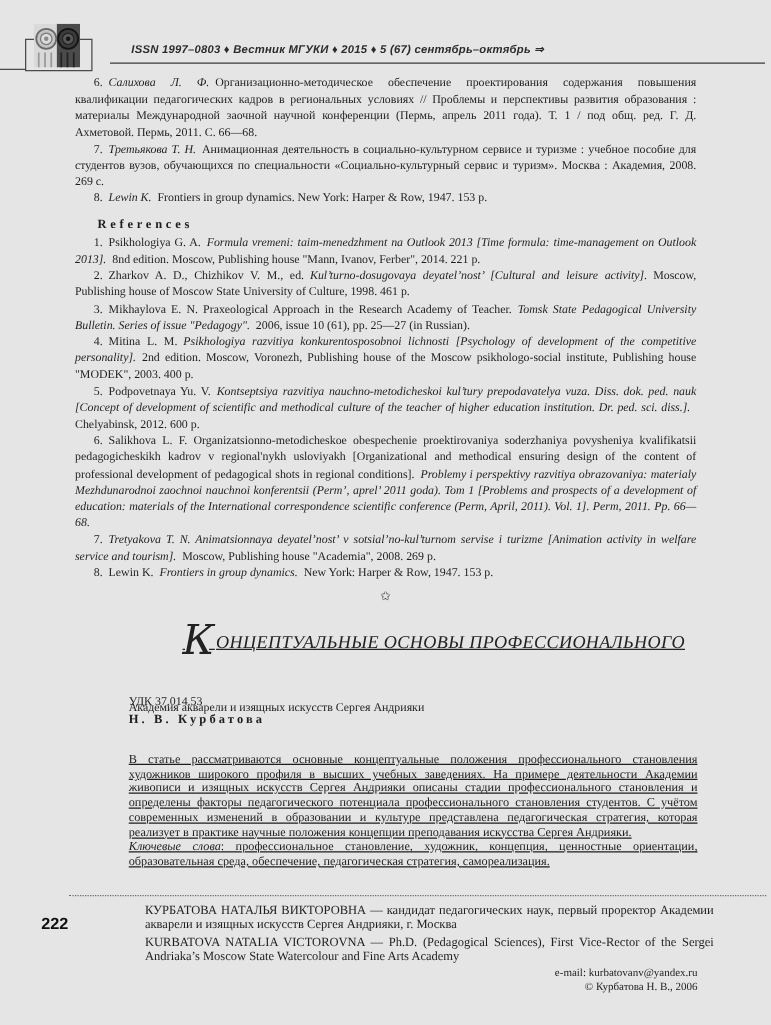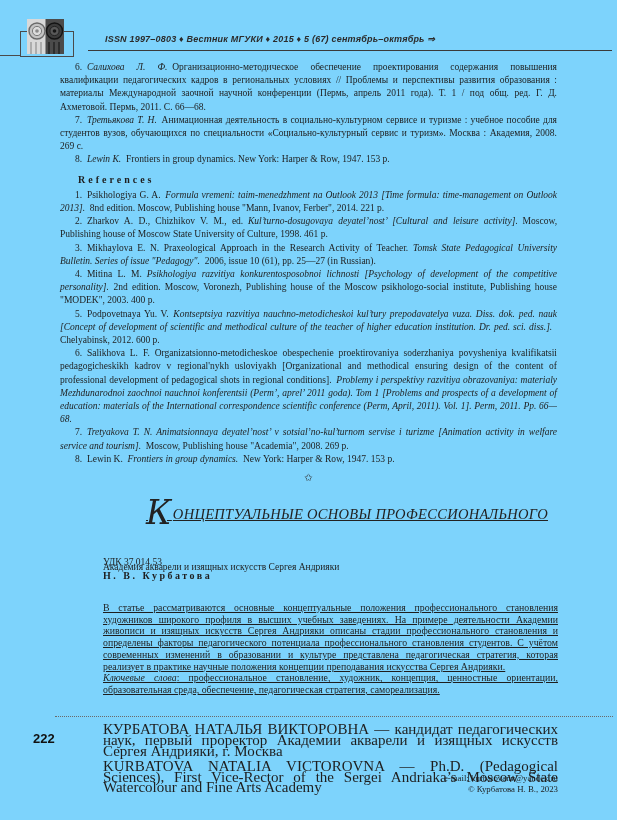--- a/index.html
+++ b/index.html
@@ -1,17 +1,17 @@
 <!DOCTYPE html>
 <html><head>
 <meta charset="utf-8">
 <style>
   html,body { margin:0; padding:0; background:#ffffff; }
   .page {
-    position:relative; width:617px; height:820px; background:#7dd3fc;
+    position:relative; width:617px; height:820px; background:#e5e5e5;
     font-family:"Liberation Serif", serif; color:#1e1e1e; overflow:hidden;
   }
 
   
   .logo-frame { position:absolute; left:20px; top:31px; width:52px; height:24px;
     border:1px solid #4a4a4a; }
   .logo-connector { position:absolute; left:0; top:55px; width:20px; height:0;
     border-top:1px solid #4a4a4a; }
   .logo-art { position:absolute; left:27px; top:19px; width:37px; height:35px; }
   .header-line { position:absolute; left:105px; top:34px;
@@ -40,22 +40,22 @@
     font-size:10px; letter-spacing:2.5px; }
   .affiliation { position:absolute; left:103px; top:562px; font-size:9.5px; }
 
   .abstract { position:absolute; left:103px; top:602px; width:455px;
     font-size:9.8px; line-height:11.7px; text-align:justify;text-decoration:underline; }
   .abstract p { margin:0; }
 
   
   .dotted { position:absolute; left:55px; right:4px; top:716px; height:0;
     border-top:1px dotted #6a6a6a; }
-  .bio { position:absolute; left:103px; top:724px; width:455px;
-    font-size:15px; line-height:10.8px; text-align:justify; }
+  .bio { position:absolute; left:116px; top:724px; width:455px;
+    font-size:10px; line-height:10.8px; text-align:justify; }
   .bio p { margin:0; }
   .bio p + p { margin-top:4.5px; }
   .contact { position:absolute; right:59px; top:773px; text-align:right;
     font-size:8.8px; line-height:10.5px; }
   .page-num { position:absolute; left:33px; top:731px;
     font-family:"Liberation Sans", sans-serif; font-weight:bold; font-size:13px;
     color:#111; }
 </style>
 </head>
 <body>
@@ -90,21 +90,21 @@
   <div class="refs">
     <div>
         <p class="ref"><span>6. </span><span class="it">Салихова Л. Ф. </span><span>Организационно-методическое обеспечение проектирования содержания повышения квалификации педагогических кадров в региональных условиях // Проблемы и перспективы развития образования : материалы Международной заочной научной конференции (Пермь, апрель 2011 года). Т. 1 / под общ. ред. Г. Д. Ахметовой. Пермь, 2011. С. 66—68.</span></p>
         <p class="ref"><span>7. </span><span class="it">Третьякова Т. Н. </span><span>Анимационная деятельность в социально-культурном сервисе и туризме : учебное пособие для студентов вузов, обучающихся по специальности «Социально-культурный сервис и туризм». Москва : Академия, 2008. 269 с.</span></p>
         <p class="ref"><span>8. </span><span class="it">Lewin K. </span><span>Frontiers in group dynamics. New York: Harper &amp; Row, 1947. 153 p.</span></p>
       </div>
     <p class="refs-heading">References</p>
     <div>
         <p class="ref"><span>1. </span><span>Psikhologiya G. A. </span><span class="it">Formula vremeni: taim-menedzhment na Outlook 2013 [Time formula: time-management on Outlook 2013]. </span><span>8nd edition. Moscow, Publishing house "Mann, Ivanov, Ferber", 2014. 221 p.</span></p>
         <p class="ref"><span>2. </span><span>Zharkov A. D., Chizhikov V. M., ed. </span><span class="it">Kul’turno-dosugovaya deyatel’nost’ [Cultural and leisure activity]. </span><span>Moscow, Publishing house of Moscow State University of Culture, 1998. 461 p.</span></p>
-        <p class="ref"><span>3. </span><span>Mikhaylova E. N. Praxeological Approach in the Research Activity of Teacher. </span><span class="it">Tomsk State Pedagogical University Bulletin. Series of issue "Pedagogy". </span><span>2006, issue 10 (61), pp. 25—27 (in Russian).</span></p>
+        <p class="ref"><span>3. </span><span>Mikhaylova E. N. Praxeological Approach in the Research Academy of Teacher. </span><span class="it">Tomsk State Pedagogical University Bulletin. Series of issue "Pedagogy". </span><span>2006, issue 10 (61), pp. 25—27 (in Russian).</span></p>
         <p class="ref"><span>4. </span><span>Mitina L. M. </span><span class="it">Psikhologiya razvitiya konkurentosposobnoi lichnosti [Psychology of development of the competitive personality]. </span><span>2nd edition. Moscow, Voronezh, Publishing house of the Moscow psikhologo-social institute, Publishing house "MODEK", 2003. 400 p.</span></p>
         <p class="ref"><span>5. </span><span>Podpovetnaya Yu. V. </span><span class="it">Kontseptsiya razvitiya nauchno-metodicheskoi kul’tury prepodavatelya vuza. Diss. dok. ped. nauk [Concept of development of scientific and methodical culture of the teacher of higher education institution. Dr. ped. sci. diss.]. </span><span>Chelyabinsk, 2012. 600 p.</span></p>
         <p class="ref"><span>6. </span><span>Salikhova L. F. Organizatsionno-metodicheskoe obespechenie proektirovaniya soderzhaniya povysheniya kvalifikatsii pedagogicheskikh kadrov v regional'nykh usloviyakh [Organizational and methodical ensuring design of the content of professional development of pedagogical shots in regional conditions]. </span><span class="it">Problemy i perspektivy razvitiya obrazovaniya: materialy Mezhdunarodnoi zaochnoi nauchnoi konferentsii (Perm’, aprel’ 2011 goda). Tom 1 [Problems and prospects of a development of education: materials of the International correspondence scientific conference (Perm, April, 2011). Vol. 1]. Perm, 2011. Pp. 66—68.</span></p>
         <p class="ref"><span>7. </span><span class="it">Tretyakova T. N. Animatsionnaya deyatel’nost’ v sotsial’no-kul’turnom servise i turizme [Animation activity in welfare service and tourism]. </span><span>Moscow, Publishing house "Academia", 2008. 269 p.</span></p>
         <p class="ref"><span>8. </span><span>Lewin K. </span><span class="it">Frontiers in group dynamics. </span><span>New York: Harper &amp; Row, 1947. 153 p.</span></p>
       </div>
     <div class="star">✩</div>
   </div>
 
   <div class="title-block">
@@ -119,17 +119,17 @@
     <p><span class="it">Ключевые слова</span><span>: профессиональное становление, художник, концепция, ценностные ориентации, образовательная среда, обеспечение, педагогическая стратегия, самореализация.</span></p>
   </div>
 
   <div class="dotted"></div>
   <div class="bio">
     <p>КУРБАТОВА НАТАЛЬЯ ВИКТОРОВНА — кандидат педагогических наук, первый проректор Академии акварели и изящных искусств Сергея Андрияки, г. Москва</p>
     <p>KURBATOVA NATALIA VICTOROVNA — Ph.D. (Pedagogical Sciences), First Vice-Rector of the Sergei Andriaka’s Moscow State Watercolour and Fine Arts Academy</p>
   </div>
   <div class="contact">
     <div>e-mail: kurbatovanv@yandex.ru</div>
-    <div>© Курбатова Н. В., 2023</div>
+    <div>© Курбатова Н. В., 2006</div>
   </div>
   <div class="page-num">222</div>
 
 </div>
 
 </body></html>

